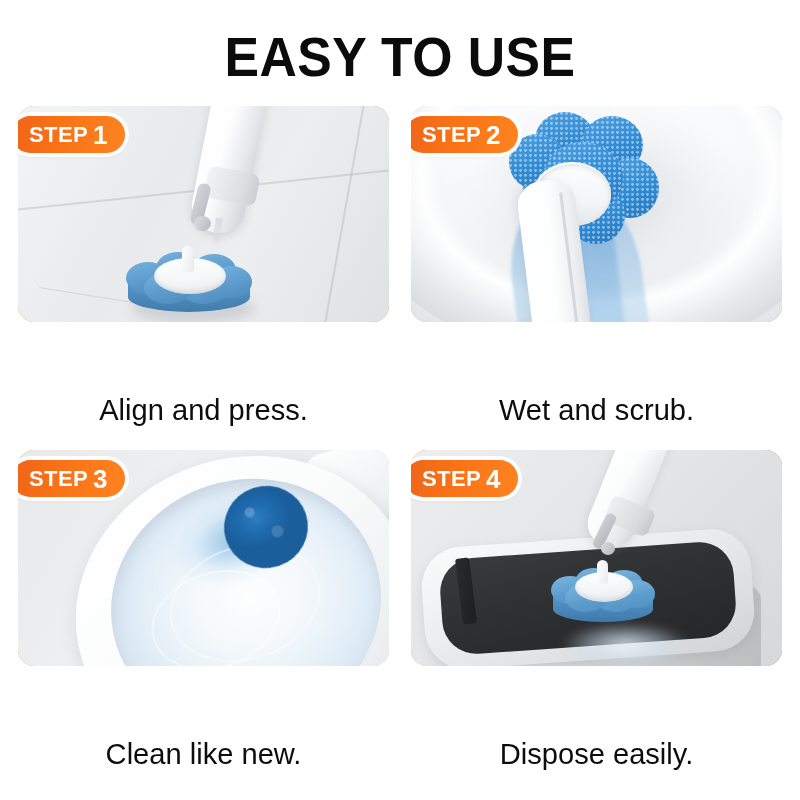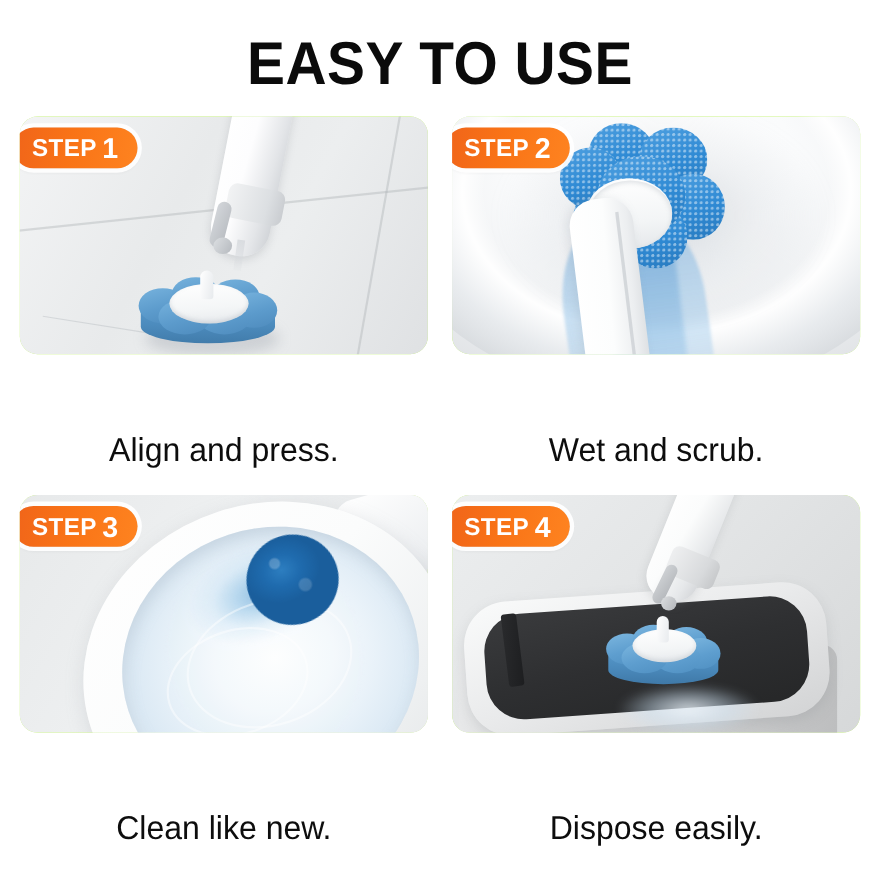--- a/index.html
+++ b/index.html
@@ -62,21 +62,21 @@
 
   
   .photo {
     position: absolute;
     top: 0;
     left: 0;
     width: 371px;
     height: 216px;
     border-radius: 16px;
     overflow: hidden;
-    background: #bef264;
+    background: #f97316;
   }
 
   .photo .scene {
     position: absolute;
     inset: 0;
   }
 
   
   .caption {
     position: absolute;

